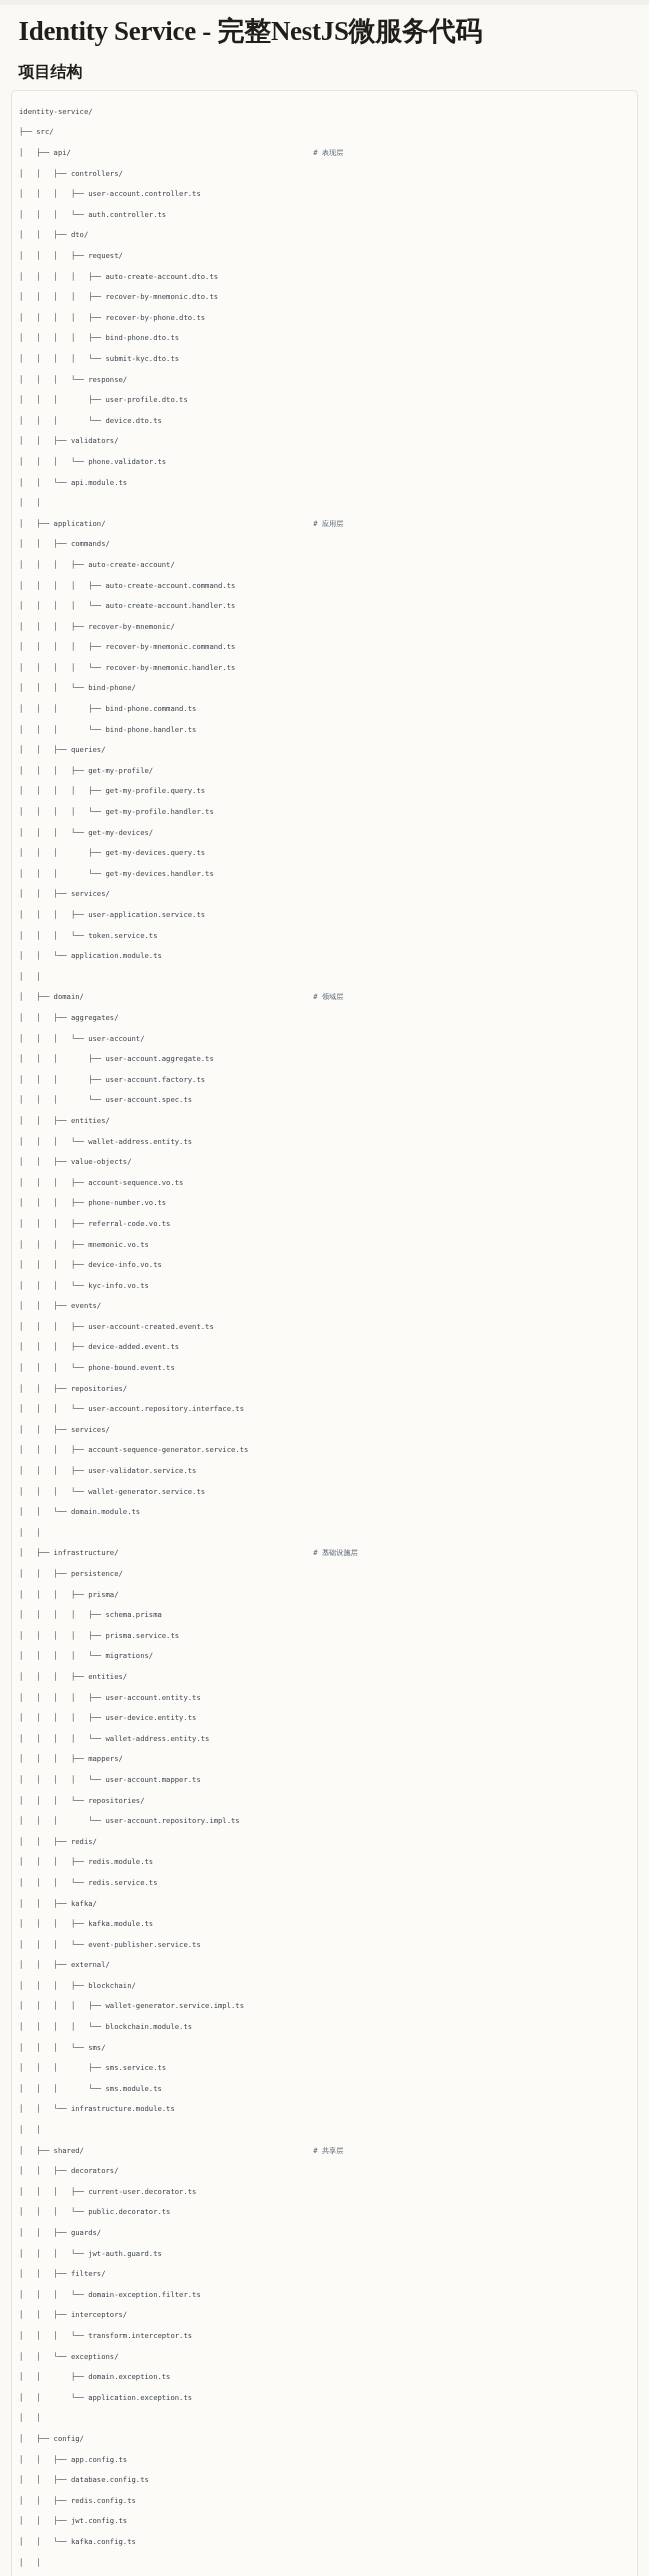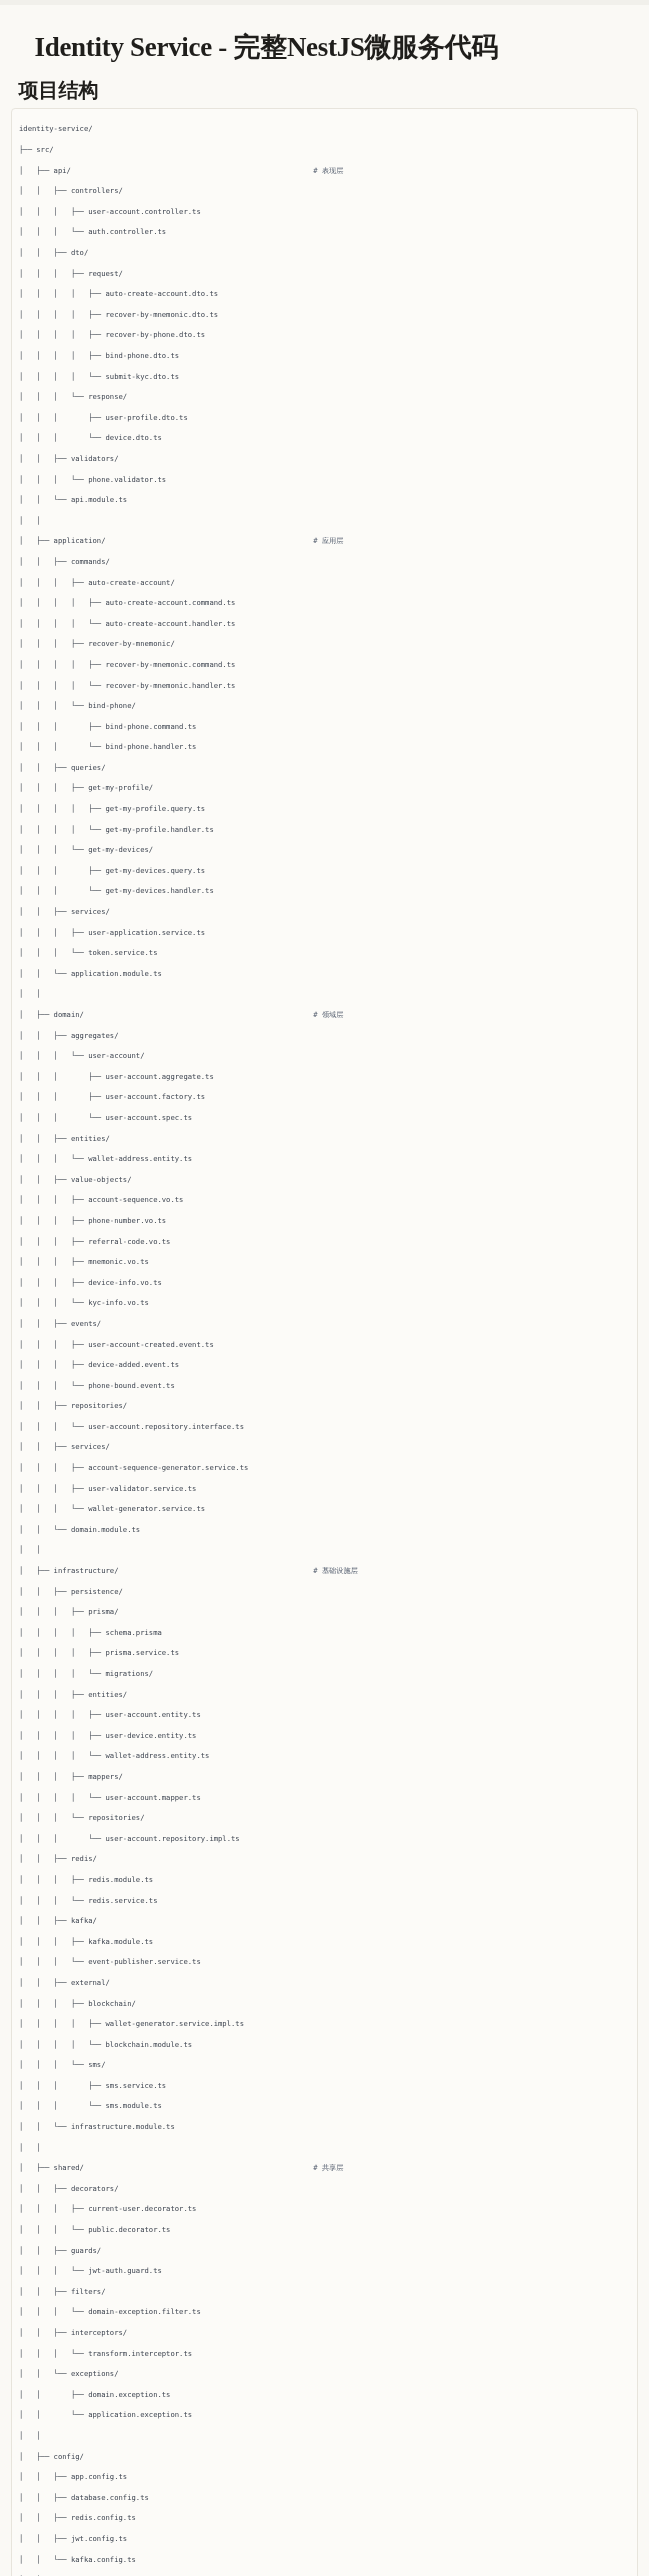--- a/index.html
+++ b/index.html
@@ -8,35 +8,35 @@
     height: 3043px;
     background: #FAF9F5;
     overflow: hidden;
     font-family: "Liberation Sans", "DejaVu Sans", sans-serif;
   }
   .top-strip {
     height: 4.6px;
     background: #F1F0EB;
   }
   h1.page-title {
-    margin: 16px;
+    margin: 0;
     padding: 10.3px 18.5px 0 18.5px;
     font-family: "Liberation Serif", "DejaVu Serif", serif;
     font-weight: 700;
     font-size: 27px;
     line-height: 33px;
     color: #1F1E1B;
     letter-spacing: -0.3px;
   }
   h2.section-heading {
     margin: 14.4px 0 0 0;
     padding: 0 18.5px;
     font-family: "Liberation Sans", "DejaVu Sans", sans-serif;
     font-weight: 700;
-    font-size: 20px;
+    font-size: 16px;
     line-height: 20.6px;
     color: #1F1E1B;
   }
   .code-card {
     margin: 7.2px 10.8px 0 10.8px;
     background: #FCFBF8;
     border: 0.5px solid #E7E4DC;
     border-radius: 4.1px;
     padding: 10.8px 7.2px 7.7px 7.2px;
     box-sizing: border-box;

